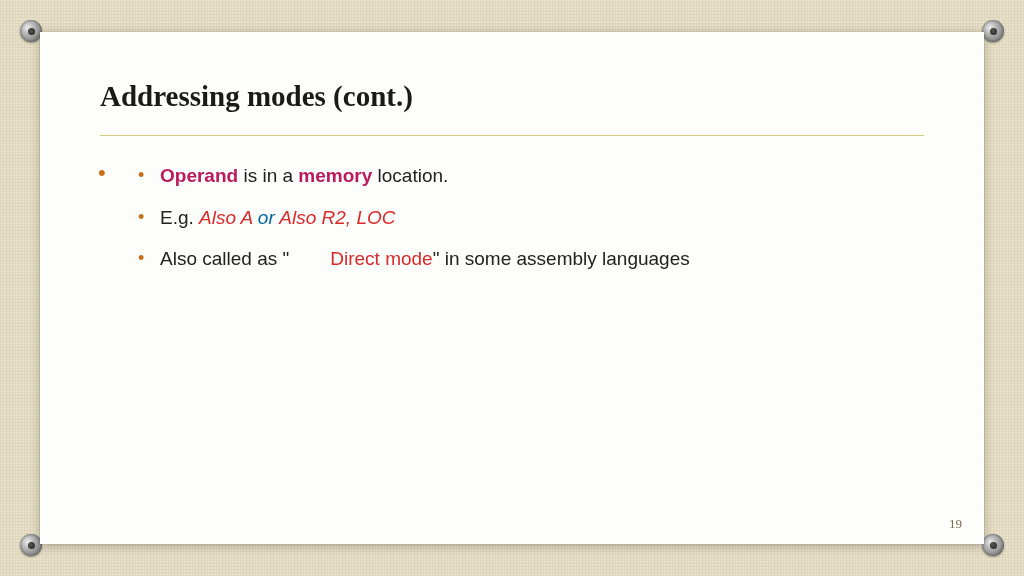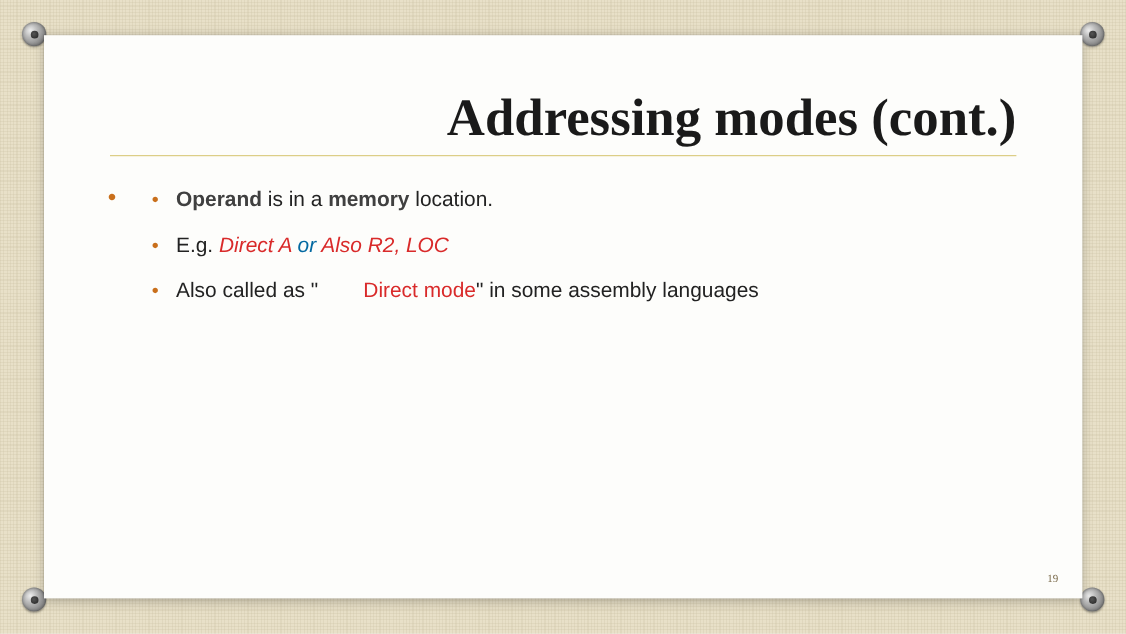--- a/index.html
+++ b/index.html
@@ -36,24 +36,24 @@
     background: radial-gradient(circle at 40% 40%, #555, #222);
   }
   .screw.tl { top: 20px; left: 20px; }
   .screw.tr { top: 20px; right: 20px; }
   .screw.bl { bottom: 20px; left: 20px; }
   .screw.br { bottom: 20px; right: 20px; }
 
   h1.title {
     font-family: "Palatino Linotype", Palatino, "Book Antiqua", Georgia, serif;
     font-weight: 700;
-    font-size: 48px;
-    text-align: right;
+    font-size: 29px;
+    text-align: left;
     color: #1a1a1a;
-    margin-bottom: 6px;
+    margin-bottom: 22px;
   }
   .rule {
     border: none;
     border-top: 1px solid #d9c97a;
     margin: 0 0 26px 0;
   }
   ul.level1 {
     list-style: none;
     padding-left: 20px;
   }
@@ -85,29 +85,29 @@
     line-height: 1.45;
     margin-bottom: 14px;
   }
   ul.level2 > li::before {
     content: "•";
     color: #c96f1b;
     font-size: 18px;
     position: absolute;
     margin-left: -22px;
   }
-  .orange { color: #404040; font-weight: 700; }
+  .orange { color: #be185d; font-weight: 700; }
   .red { color: #d92a2a; margin-left: 41px; }
   .red-i { color: #d92a2a; font-style: italic; }
   .gray-i { color: #0369a1; font-style: italic; }
   .pagenum {
     position: absolute;
     bottom: 12px; right: 22px;
     font-family: Georgia, serif;
-    font-size: 10px;
+    font-size: 13px;
     color: #7a6a4a;
   }
 </style>
 </head>
 <body>
 
 <div class="screw tl"></div>
 <div class="screw tr"></div>
 <div class="screw bl"></div>
 <div class="screw br"></div>
@@ -116,21 +116,21 @@
   <h1 class="title">Addressing modes (cont.)</h1>
   <hr class="rule">
 
   <ul class="level1">
     <li>
       <ul class="level2">
         <li>
           <span class="orange">Operand</span><span> is in a </span><span class="orange">memory</span><span>  location.</span>
         </li>
         <li>
-          <span>E.g. </span><span class="red-i">Direct A</span><span class="gray-i">  or       </span><span class="red-i">Also R2, LOC</span>
+          <span>E.g. </span><span class="red-i">Also A</span><span class="gray-i">  or       </span><span class="red-i">Also R2, LOC</span>
         </li>
         <li>
           <span>Also called as "</span><span class="red">Direct mode</span><span>" in some assembly languages</span>
         </li>
       </ul>
     </li>
   </ul>
 
   <div class="pagenum">19</div>
 </div>

